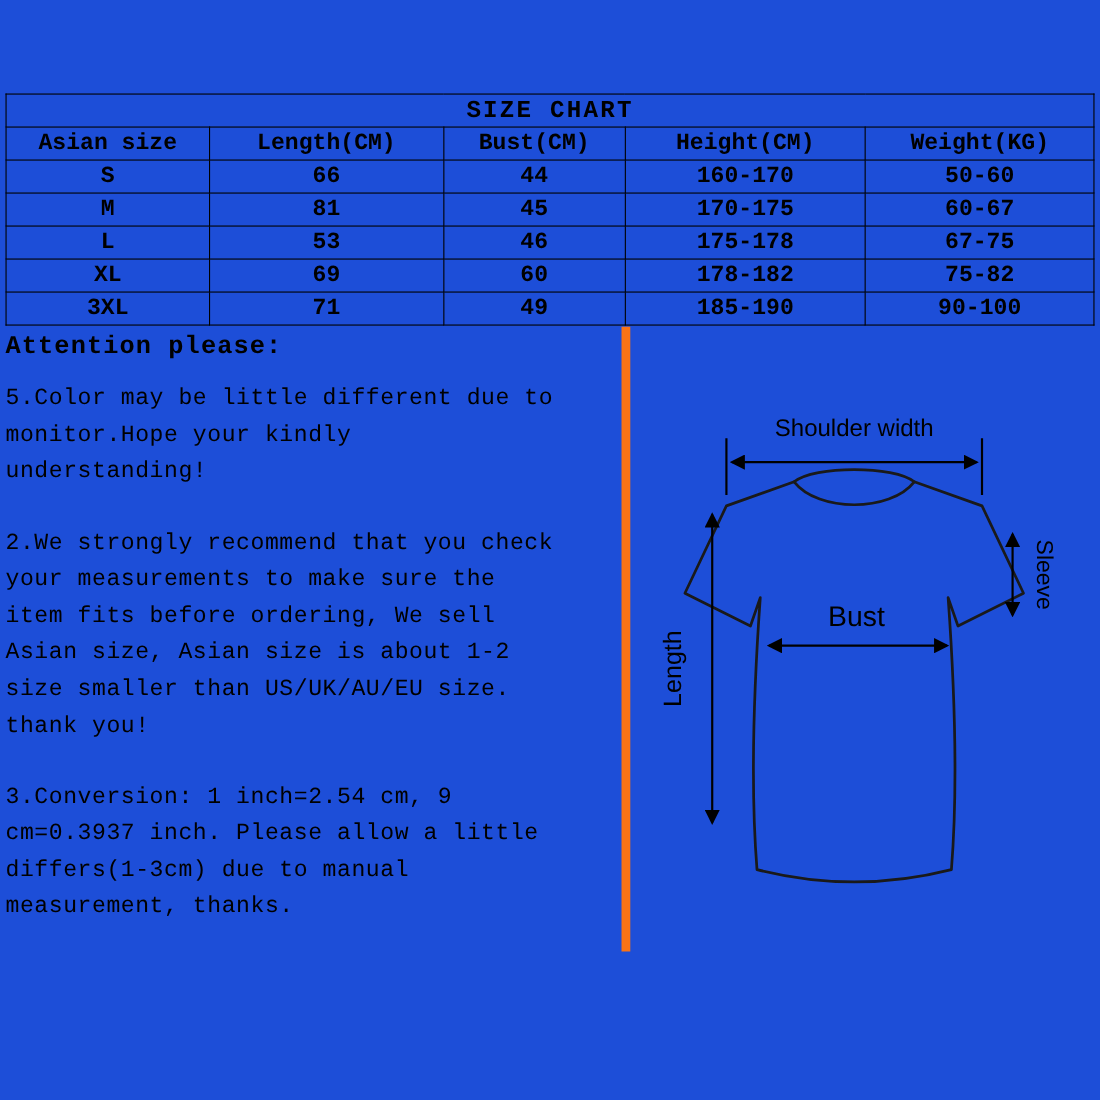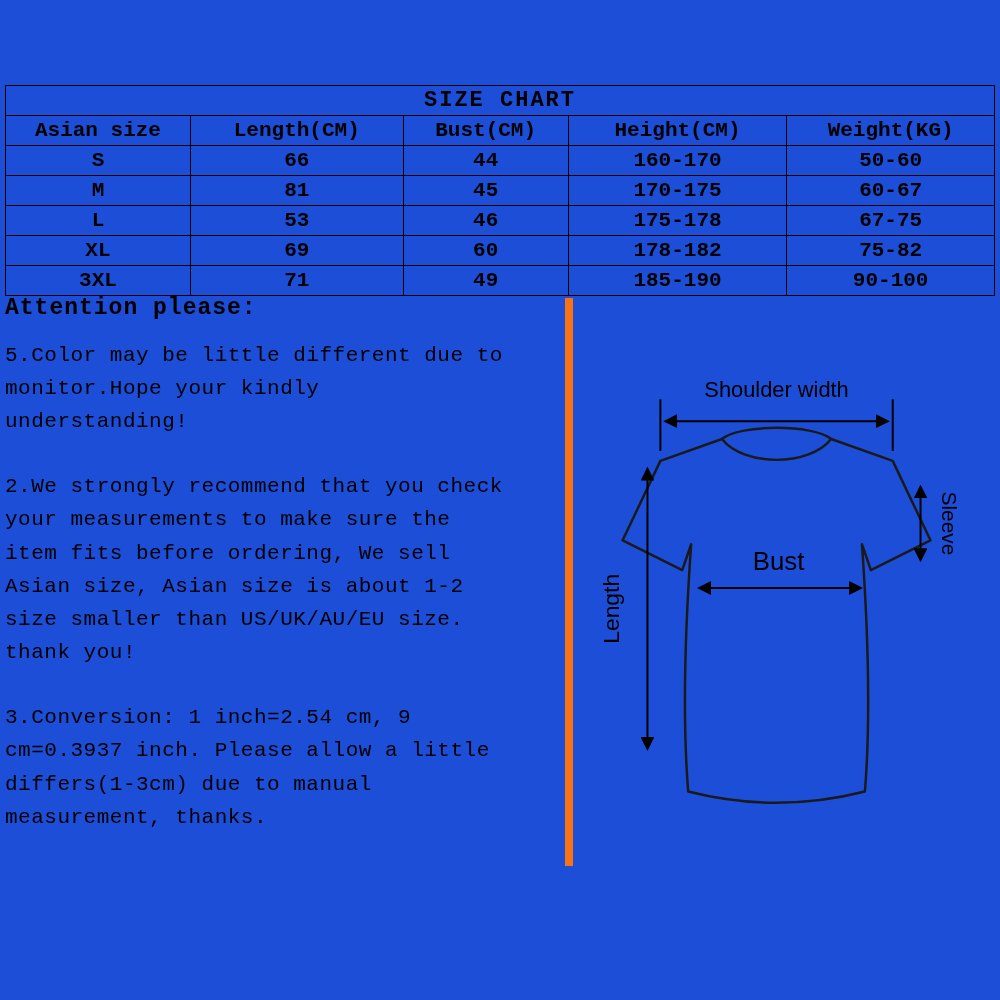--- a/index.html
+++ b/index.html
@@ -35,21 +35,21 @@
     overflow: hidden;
   }
   table.size-table .title-cell {
     font-size: 22px;
     font-weight: 600;
     letter-spacing: 2px;
     padding: 2px 0;
   }
   .bottom {
     display: flex;
-    align-items: flex-end;
+    align-items: center;
     width: 100%;
     height: 570px;
     gap: 48px;
   }
   .attention {
     width: 566px;
     padding: 10px 4px 0 0;
   }
   .attention h2 {
     font-size: 23px;

